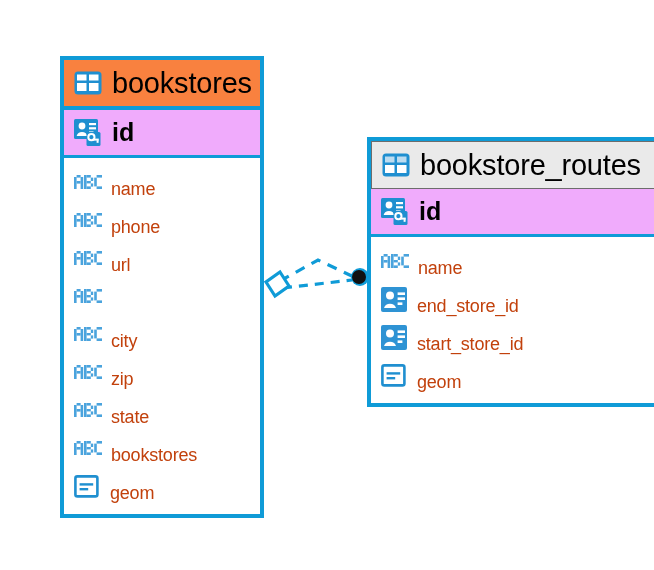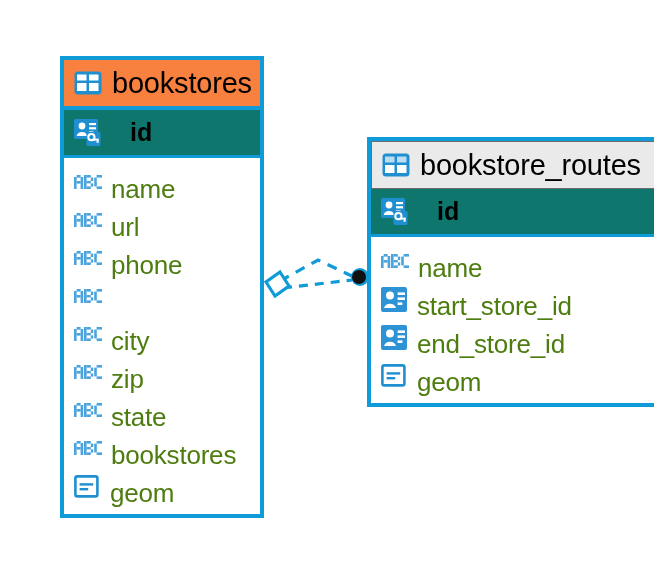--- a/index.html
+++ b/index.html
@@ -56,43 +56,43 @@
     letter-spacing: -0.2px;
     text-align: right;
   }
 
   .pk-row {
     box-sizing: border-box;
     height: 48px;
     display: flex;
     align-items: center;
     padding: 0 10px;
-    gap: 27px;
+    gap: 9px;
     border-bottom: 3px solid #0f9bd7;
-    background: #0f766e;
+    background: #f0abfc;
   }
   .pk-label {
     font-size: 25px;
     font-weight: bold;
     color: #000000;
   }
 
   .fields {
     padding: 6px 10px 8px 10px;
     background: #ffffff;
   }
   .field-row {
     height: 38px;
     display: flex;
     align-items: center;
     gap: 9px;
   }
   .field-label {
-    font-size: 26px;
-    color: #4d7c0f;
+    font-size: 18px;
+    color: #c2410c;
     letter-spacing: -0.2px;
     white-space: nowrap;
     margin-top: 12px;
   }
 
   
   .icon {
     flex: 0 0 auto;
     display: inline-flex;
     align-items: center;
@@ -222,44 +222,44 @@
               <rect x="16.8" y="2.6" width="2.4" height="3.4"></rect>
                 <rect x="12.6" y="6" width="4.2" height="2.4"></rect>
               <rect x="16.8" y="8.4" width="2.4" height="3.2"></rect>
                 <rect x="12.6" y="11.4" width="4.2" height="2.6"></rect>
               <rect x="22.6" y="0" width="5.4" height="2.6"></rect>
                 <rect x="20.2" y="2.6" width="2.6" height="8.8"></rect>
               <rect x="22.6" y="11.4" width="5.4" height="2.6"></rect>
             </g>
           </svg>
         </span>
+        <span class="field-label">phone</span>
+      </div>
+
+      <div class="field-row">
+        <span class="icon icon-abc">
+          <svg viewBox="0 0 28 16" width="28" height="16" xmlns="http://www.w3.org/2000/svg">
+            <g fill="#4aa3dd">
+              <rect x="0" y="2" width="2.6" height="12"></rect>
+                <rect x="2.6" y="0" width="4" height="2.6"></rect>
+              <rect x="6.6" y="2" width="2.6" height="12"></rect>
+                <rect x="2.6" y="6" width="4" height="2.6"></rect>
+              <rect x="10" y="0" width="2.6" height="14"></rect>
+                <rect x="12.6" y="0" width="4.2" height="2.6"></rect>
+              <rect x="16.8" y="2.6" width="2.4" height="3.4"></rect>
+                <rect x="12.6" y="6" width="4.2" height="2.4"></rect>
+              <rect x="16.8" y="8.4" width="2.4" height="3.2"></rect>
+                <rect x="12.6" y="11.4" width="4.2" height="2.6"></rect>
+              <rect x="22.6" y="0" width="5.4" height="2.6"></rect>
+                <rect x="20.2" y="2.6" width="2.6" height="8.8"></rect>
+              <rect x="22.6" y="11.4" width="5.4" height="2.6"></rect>
+            </g>
+          </svg>
+        </span>
         <span class="field-label">url</span>
-      </div>
-
-      <div class="field-row">
-        <span class="icon icon-abc">
-          <svg viewBox="0 0 28 16" width="28" height="16" xmlns="http://www.w3.org/2000/svg">
-            <g fill="#4aa3dd">
-              <rect x="0" y="2" width="2.6" height="12"></rect>
-                <rect x="2.6" y="0" width="4" height="2.6"></rect>
-              <rect x="6.6" y="2" width="2.6" height="12"></rect>
-                <rect x="2.6" y="6" width="4" height="2.6"></rect>
-              <rect x="10" y="0" width="2.6" height="14"></rect>
-                <rect x="12.6" y="0" width="4.2" height="2.6"></rect>
-              <rect x="16.8" y="2.6" width="2.4" height="3.4"></rect>
-                <rect x="12.6" y="6" width="4.2" height="2.4"></rect>
-              <rect x="16.8" y="8.4" width="2.4" height="3.2"></rect>
-                <rect x="12.6" y="11.4" width="4.2" height="2.6"></rect>
-              <rect x="22.6" y="0" width="5.4" height="2.6"></rect>
-                <rect x="20.2" y="2.6" width="2.6" height="8.8"></rect>
-              <rect x="22.6" y="11.4" width="5.4" height="2.6"></rect>
-            </g>
-          </svg>
-        </span>
-        <span class="field-label">phone</span>
       </div>
 
       <div class="field-row">
         <span class="icon icon-abc">
           <svg viewBox="0 0 28 16" width="28" height="16" xmlns="http://www.w3.org/2000/svg">
             <g fill="#4aa3dd">
               <rect x="0" y="2" width="2.6" height="12"></rect>
                 <rect x="2.6" y="0" width="4" height="2.6"></rect>
               <rect x="6.6" y="2" width="2.6" height="12"></rect>
                 <rect x="2.6" y="6" width="4" height="2.6"></rect>
@@ -448,35 +448,35 @@
         <span class="icon icon-fk">
           <svg viewBox="0 0 27 26" width="27" height="26" xmlns="http://www.w3.org/2000/svg">
             <rect x="0" y="0" width="26" height="25" rx="2" fill="#2e93d4"></rect>
             <circle cx="9" cy="8.6" r="4" fill="#ffffff"></circle>
             <path d="M3 21 a6.4 6.4 0 0 1 12 0 z" fill="#ffffff"></path>
             <rect x="16.6" y="5.4" width="7.4" height="2.6" fill="#ffffff"></rect>
             <rect x="16.6" y="10.4" width="7.4" height="2.6" fill="#ffffff"></rect>
             <rect x="16.6" y="15.4" width="4.8" height="2.6" fill="#ffffff"></rect>
           </svg>
         </span>
-        <span class="field-label">start_store_id</span>
+        <span class="field-label">end_store_id</span>
       </div>
 
       <div class="field-row">
         <span class="icon icon-fk">
           <svg viewBox="0 0 27 26" width="27" height="26" xmlns="http://www.w3.org/2000/svg">
             <rect x="0" y="0" width="26" height="25" rx="2" fill="#2e93d4"></rect>
             <circle cx="9" cy="8.6" r="4" fill="#ffffff"></circle>
             <path d="M3 21 a6.4 6.4 0 0 1 12 0 z" fill="#ffffff"></path>
             <rect x="16.6" y="5.4" width="7.4" height="2.6" fill="#ffffff"></rect>
             <rect x="16.6" y="10.4" width="7.4" height="2.6" fill="#ffffff"></rect>
             <rect x="16.6" y="15.4" width="4.8" height="2.6" fill="#ffffff"></rect>
           </svg>
         </span>
-        <span class="field-label">end_store_id</span>
+        <span class="field-label">start_store_id</span>
       </div>
 
       <div class="field-row">
         <span class="icon icon-geom">
           <svg viewBox="0 0 27 24" width="27" height="24" xmlns="http://www.w3.org/2000/svg">
             <rect x="1.4" y="1.4" width="22" height="20" rx="2" fill="#ffffff" stroke="#1f8fd0" stroke-width="2.6"></rect>
             <rect x="5.6" y="8.2" width="13.6" height="2.4" fill="#1f8fd0"></rect>
             <rect x="5.6" y="13" width="8.6" height="2.4" fill="#1f8fd0"></rect>
           </svg>
         </span>

